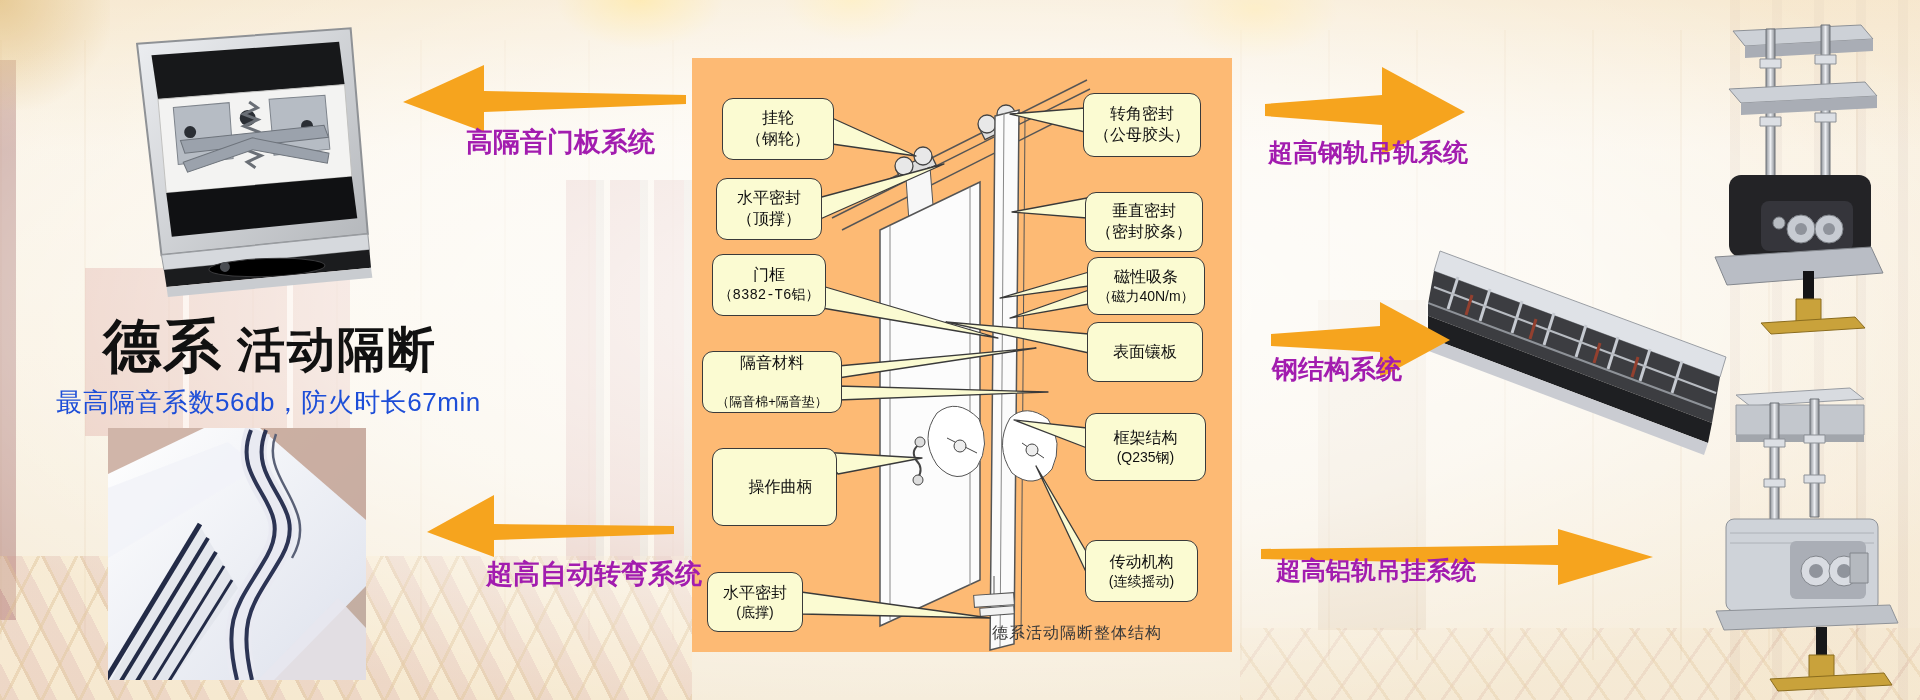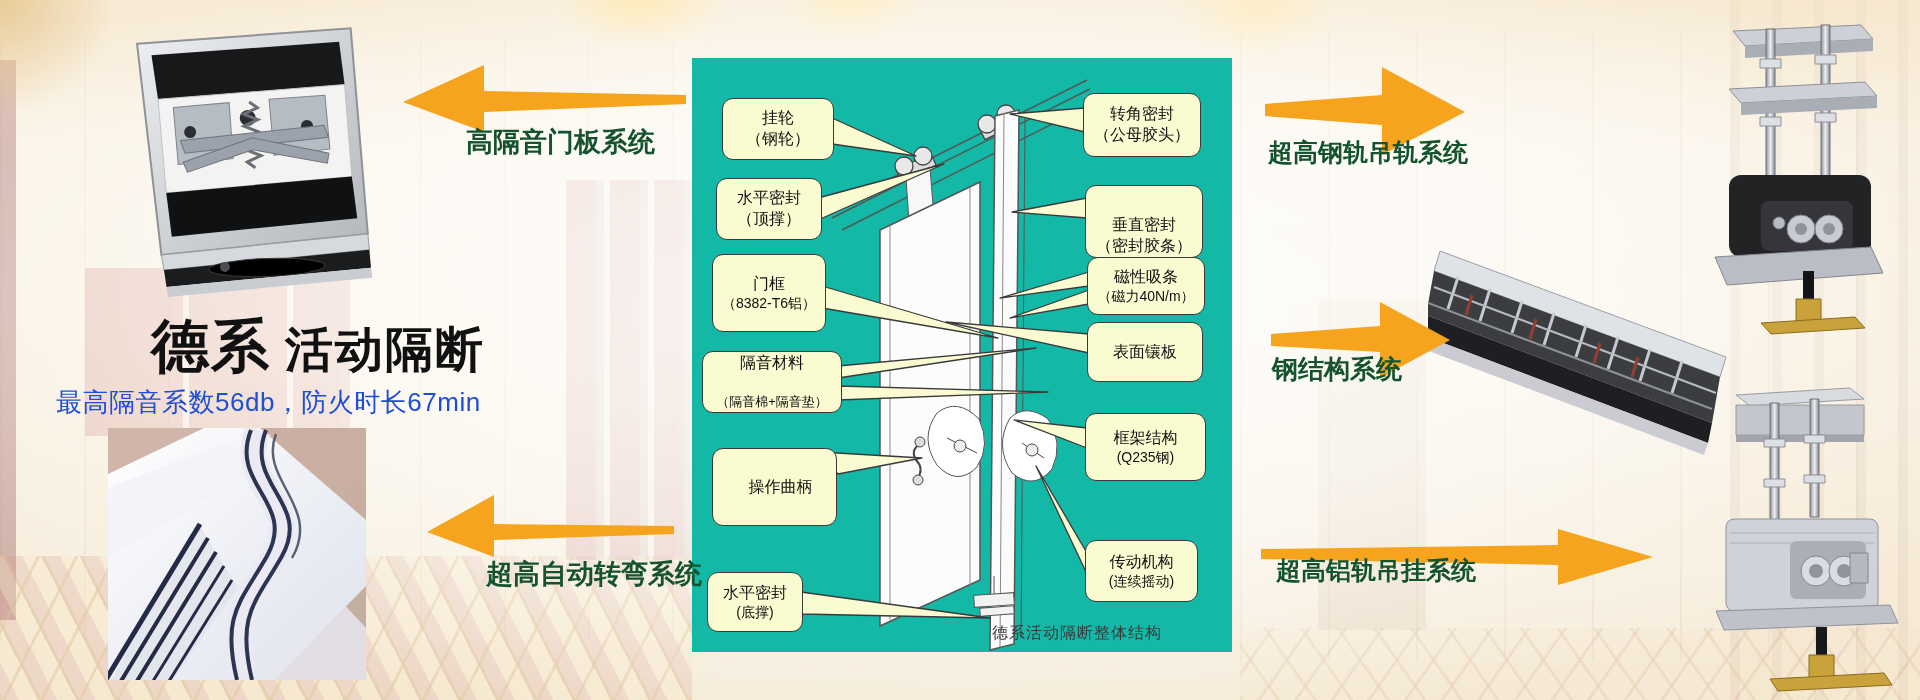--- a/index.html
+++ b/index.html
@@ -37,28 +37,28 @@
     background:radial-gradient(ellipse 120px 70px at 640px 0,rgba(255,205,60,.85),rgba(255,205,60,0) 70%),
                radial-gradient(ellipse 100px 60px at 852px 0,rgba(255,215,100,.8),rgba(255,215,100,0) 70%),
                radial-gradient(ellipse 120px 70px at 1255px 10px,rgba(255,210,90,.7),rgba(255,210,90,0) 70%),
                linear-gradient(180deg,rgba(235,200,140,.55),rgba(235,200,140,0));}
   .white-wash-flat{left:0;top:0;width:1920px;height:700px;background:rgba(255,255,255,.38);}
   .white-wash-radial{left:0;top:0;width:1920px;height:700px;
     background:radial-gradient(ellipse 1150px 430px at 50% 44%,rgba(255,255,255,.88) 0%,rgba(255,255,255,.6) 55%,rgba(255,255,255,.25) 85%,rgba(255,255,255,.1) 100%);}
   
   .photo{z-index:3;}
   .photo svg{display:block;}
-  .title-row{left:103px;top:308px;z-index:4;white-space:nowrap;margin-left:48px;}
+  .title-row{left:103px;top:308px;z-index:4;white-space:nowrap;}
   .title-primary{font-size:58px;font-weight:800;letter-spacing:2px;}
   .title-secondary{font-size:48px;font-weight:600;letter-spacing:2px;margin-left:14px;}
   .subtitle{left:56px;top:385px;z-index:4;font-size:26px;color:#1d4ed8;letter-spacing:.5px;white-space:nowrap;}
-  .sys-label{z-index:5;font-weight:800;color:#14532d;white-space:nowrap;font-family:Liberation Serif, serif;}
+  .sys-label{z-index:5;font-weight:800;color:#a21caf;white-space:nowrap;font-family:Liberation Serif, serif;}
   .arrow{z-index:4;}
   .arrow polygon{fill:#F6A41E;}
-  .panel{left:692px;top:58px;width:540px;height:594px;background:#14b8a6;z-index:4;}
+  .panel{left:692px;top:58px;width:540px;height:594px;background:#fdba74;z-index:4;}
   .panel svg.diagram-svg{position:absolute;left:0;top:0;z-index:1;}
   .callout{position:absolute;z-index:2;background:#FBFBD2;border:1.6px solid #3a3a3a;border-radius:11px;
     display:flex;flex-direction:column;align-items:center;justify-content:center;
     font-size:16px;line-height:1.3;color:#101010;text-align:center;}
   .callout .s2{font-size:14px;}
   .callout .s3{font-size:13px;}
   .diagram-caption{position:absolute;z-index:2;font-size:16px;color:#3a3a3a;letter-spacing:1px;white-space:nowrap;margin-top:9px;}
 </style>
 </head>
 <body>
@@ -241,41 +241,41 @@
     </svg>
 
     <div class="callout" style="left:30px;top:40px;width:112px;height:62px;">
       <span>挂轮</span>
       <span>（钢轮）</span>
     </div>
     <div class="callout" style="left:24px;top:120px;width:106px;height:62px;">
       <span>水平密封</span>
       <span>（顶撑）</span>
     </div>
-    <div class="callout" style="left:20px;top:196px;width:114px;height:78px;">
+    <div class="callout" style="left:20px;top:196px;width:114px;height:62px;font-family:Liberation Mono, monospace;">
       <span>门框</span>
       <span class="s2">（8382-T6铝）</span>
     </div>
     <div class="callout" style="left:10px;top:293px;width:140px;height:62px;gap:20px;">
       <span>隔音材料</span>
       <span class="s3">（隔音棉+隔音垫）</span>
     </div>
     <div class="callout" style="left:20px;top:390px;width:125px;height:78px;padding-left:12px;">
       <span>操作曲柄</span>
     </div>
     <div class="callout" style="left:15px;top:514px;width:96px;height:60px;">
       <span>水平密封</span>
       <span class="s2">(底撑)</span>
     </div>
 
     <div class="callout" style="left:391px;top:35px;width:118px;height:64px;">
       <span>转角密封</span>
       <span>（公母胶头）</span>
     </div>
-    <div class="callout" style="left:393px;top:127px;width:118px;height:73px;justify-content:flex-end;">
+    <div class="callout" style="left:393px;top:134px;width:118px;height:60px;">
       <span>垂直密封</span>
       <span>（密封胶条）</span>
     </div>
     <div class="callout" style="left:395px;top:199px;width:118px;height:58px;">
       <span>磁性吸条</span>
       <span class="s2">（磁力40N/m）</span>
     </div>
     <div class="callout" style="left:395px;top:264px;width:116px;height:60px;">
       <span>表面镶板</span>
     </div>

